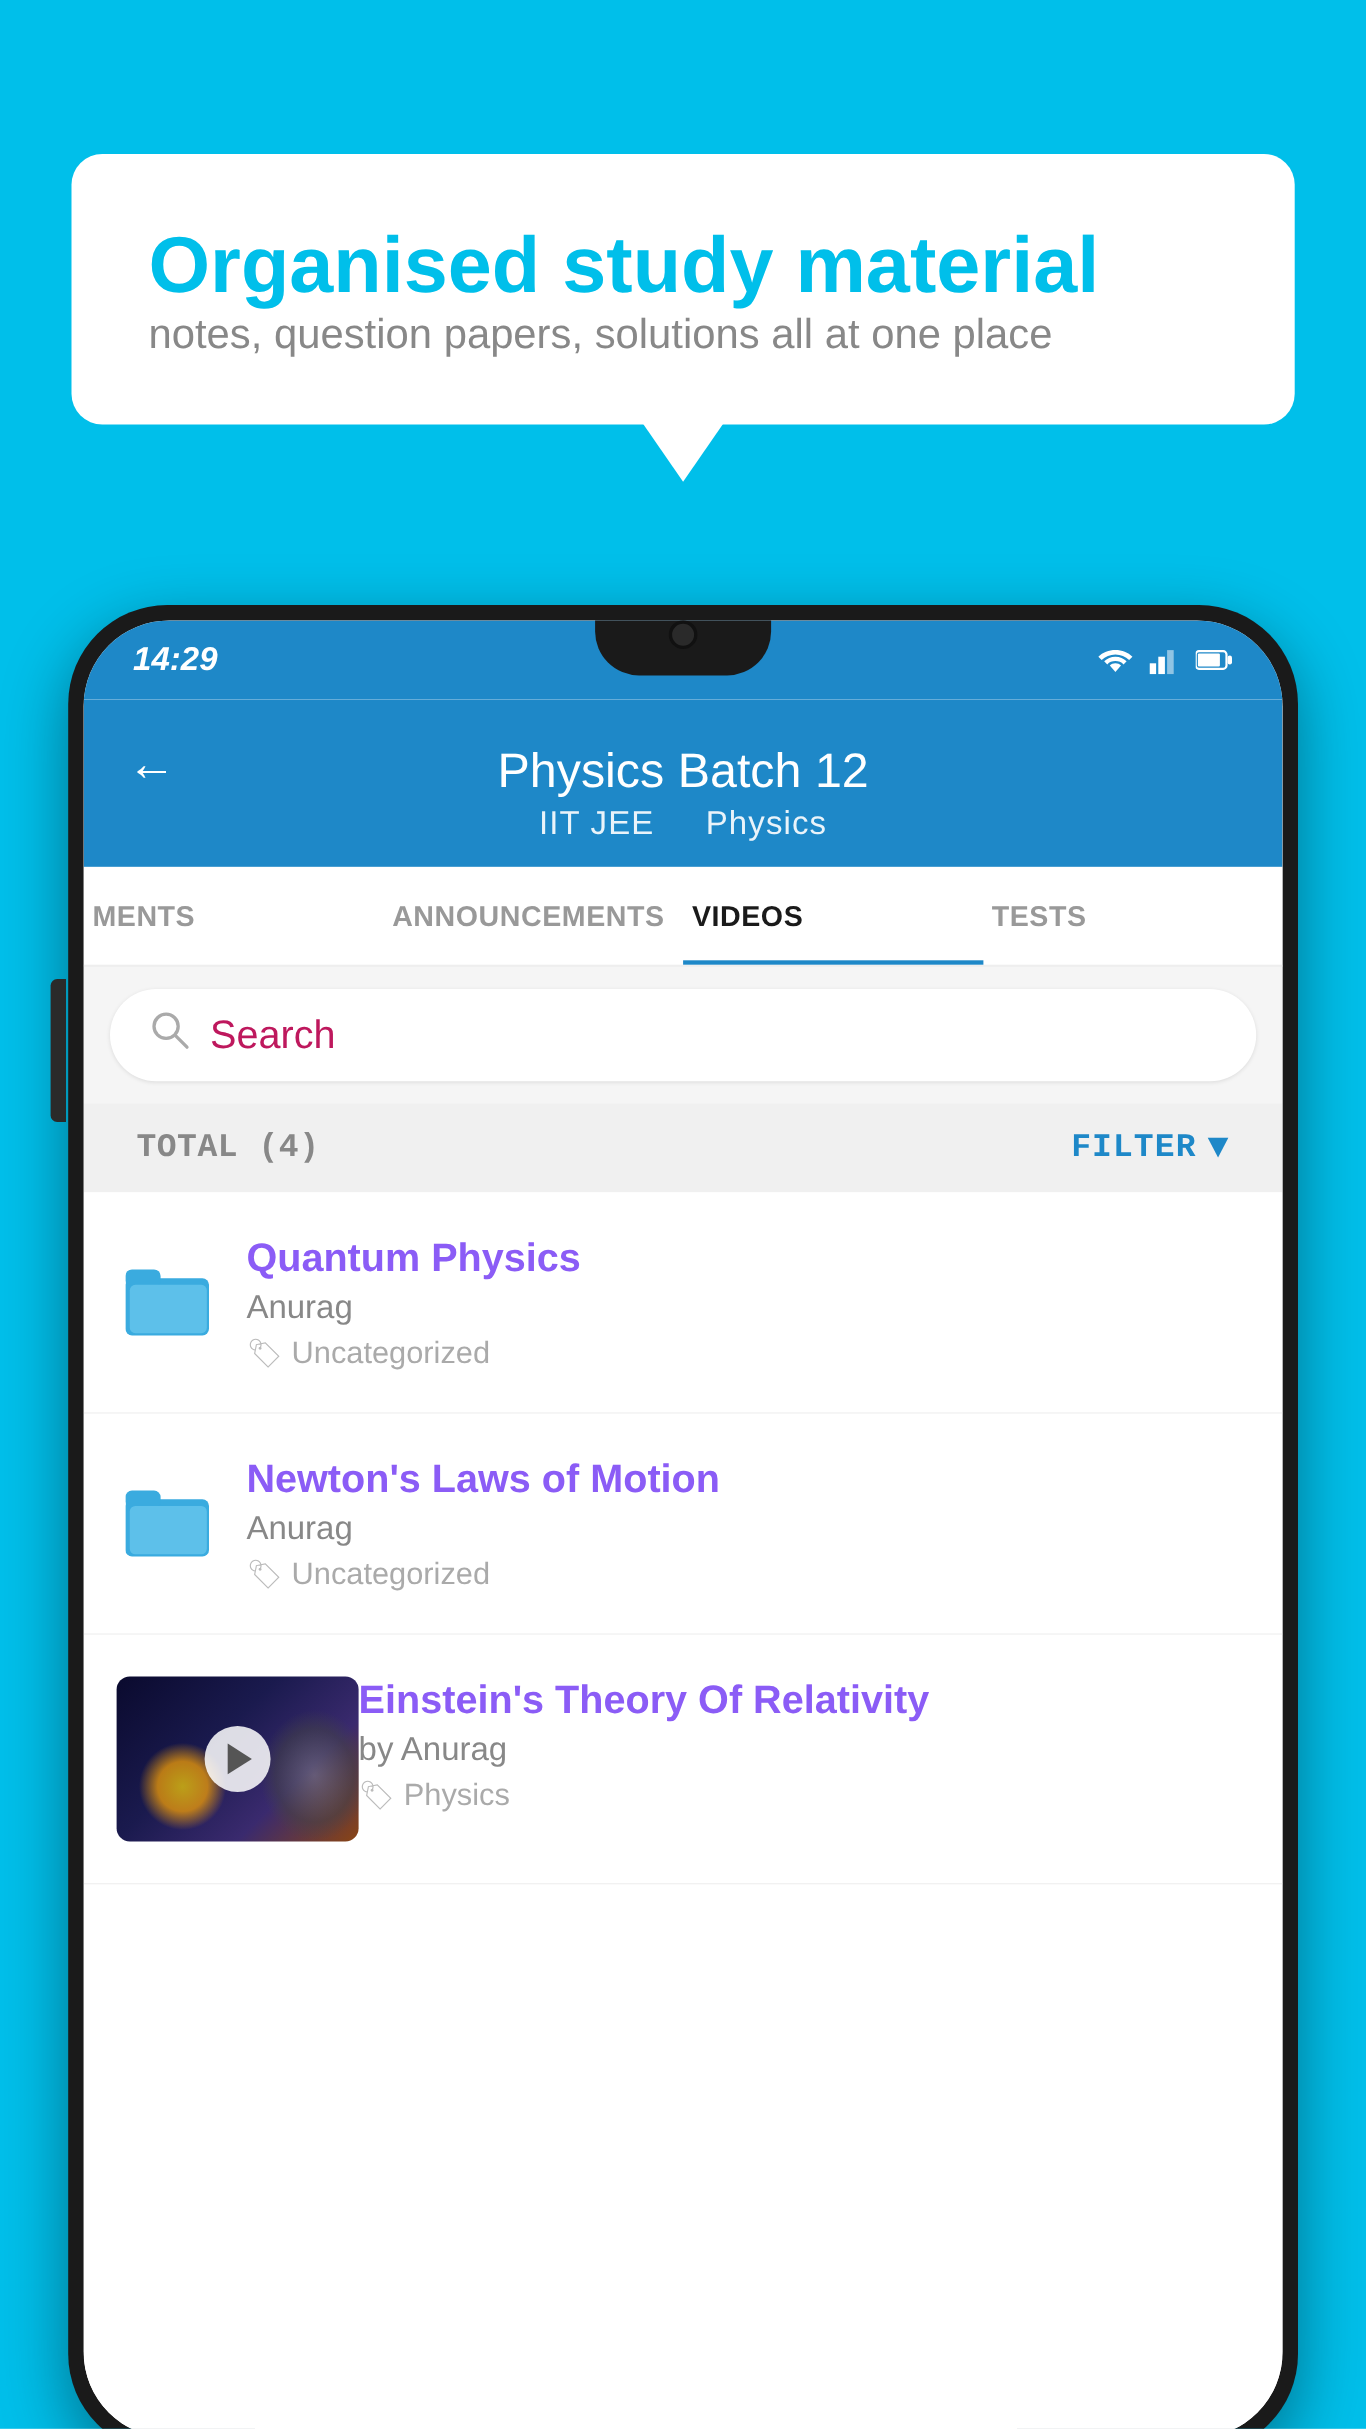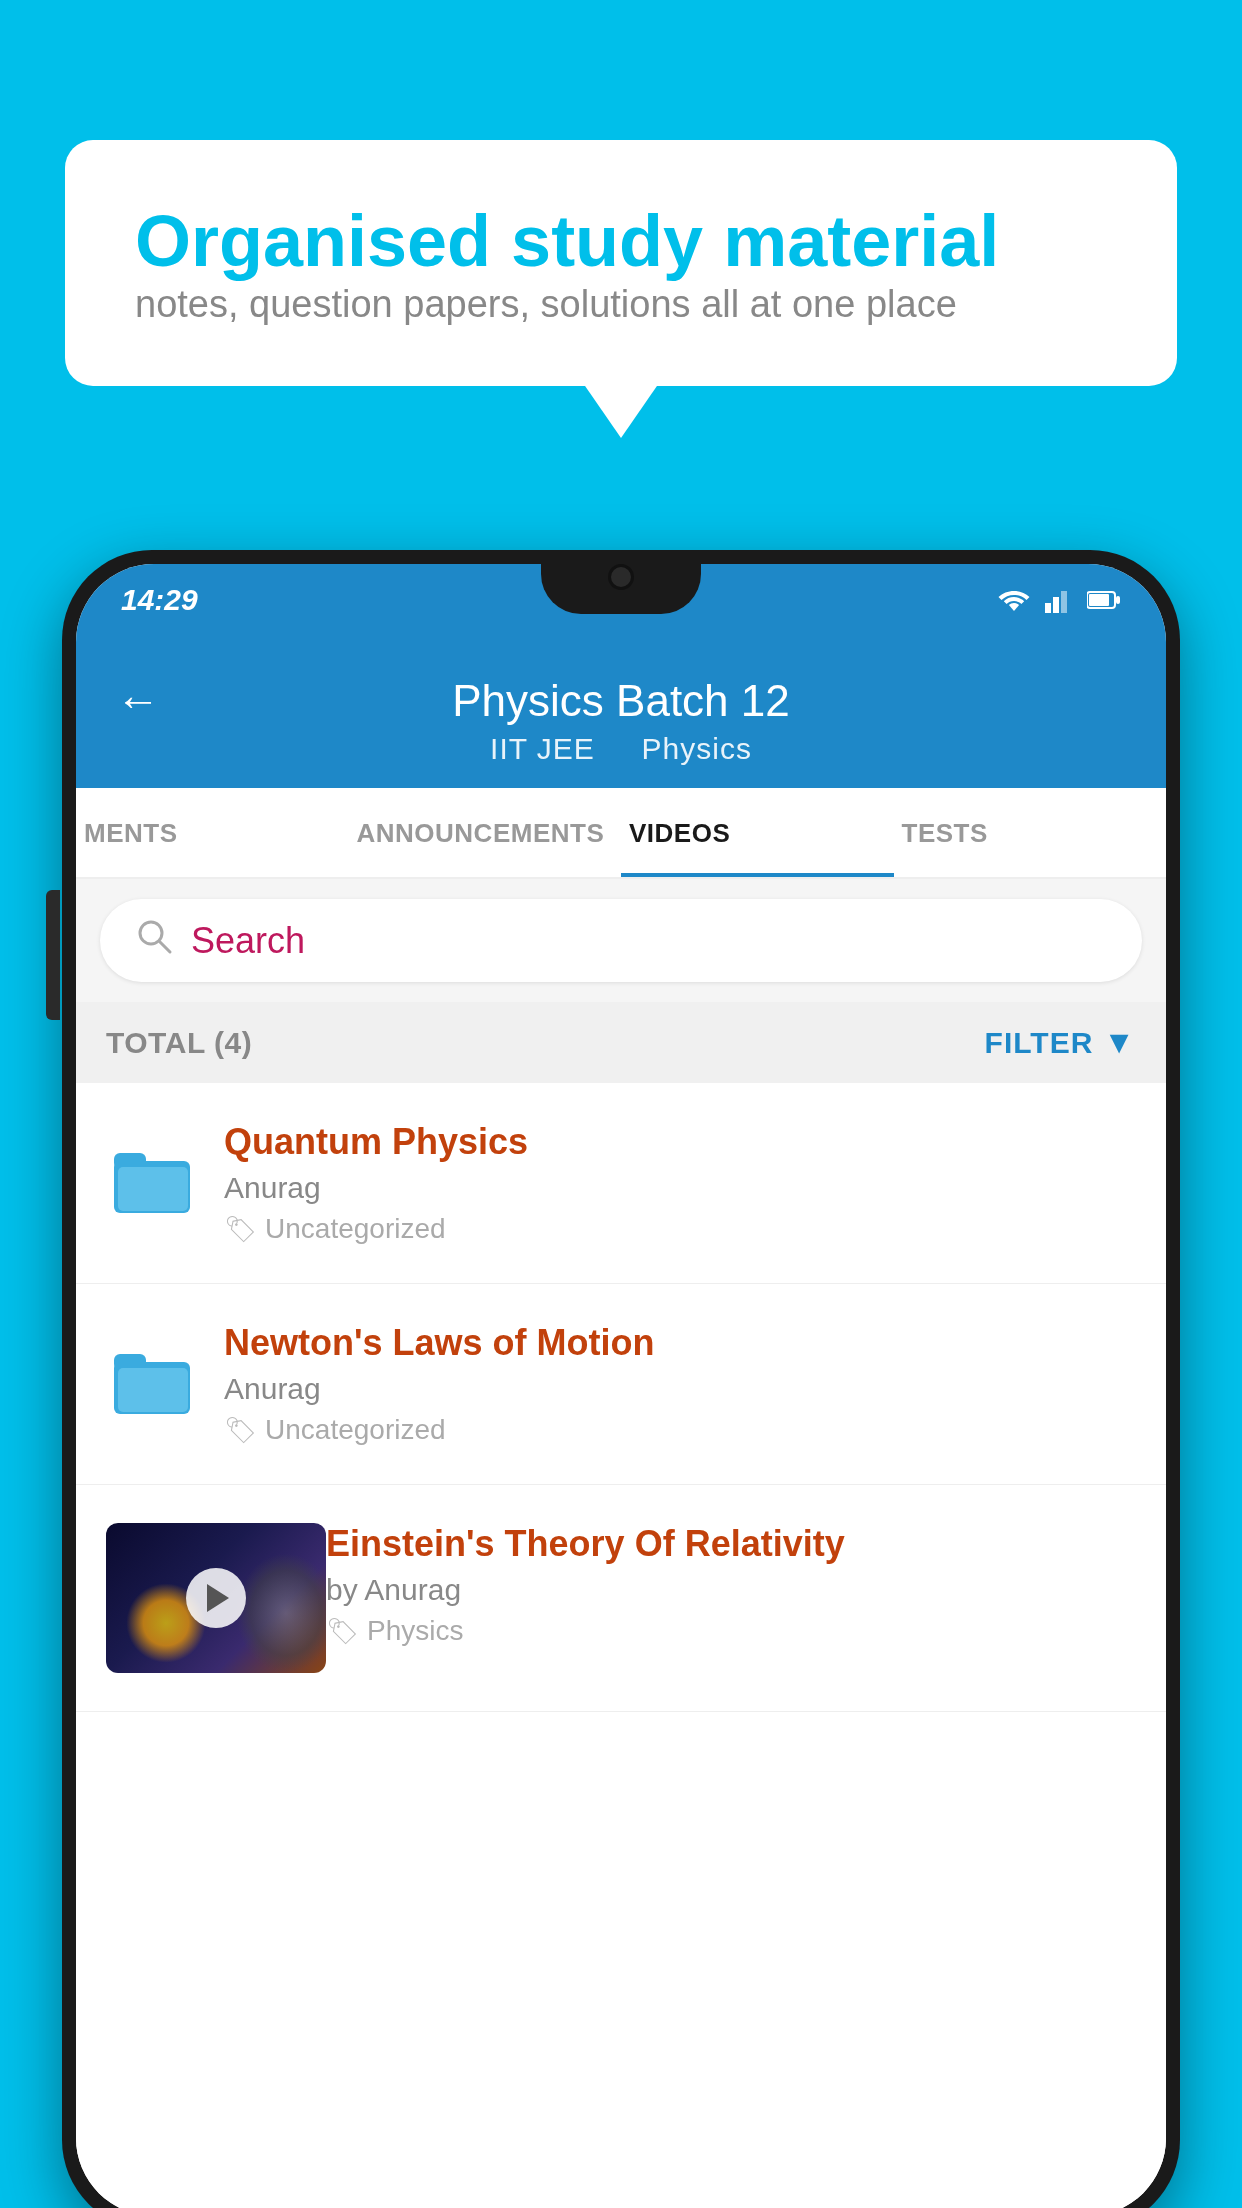--- a/index.html
+++ b/index.html
@@ -228,24 +228,25 @@
     }
 
     .search-text {
       color: #be185d;
       font-size: 36px;
     }
 
     
     .filter-bar {
       background: #f0f0f0;
-      padding: 22px 30px;
+      padding: 22px 48px;
       display: flex;
       justify-content: space-between;
       align-items: center;
+      font-family: Liberation Mono, monospace;
     }
 
     .total-count {
       color: #888;
       font-size: 30px;
       font-weight: 600;
       letter-spacing: 0.5px;
     }
 
     .filter-btn {
@@ -294,21 +295,21 @@
       height: 72px;
     }
 
     .item-details {
       flex: 1;
     }
 
     .item-title {
       font-size: 36px;
       font-weight: 700;
-      color: #c2410c;
+      color: #8b5cf6;
       margin-bottom: 8px;
     }
 
     .item-author {
       font-size: 30px;
       color: #888;
       margin-bottom: 8px;
     }
 
     .item-tag {

